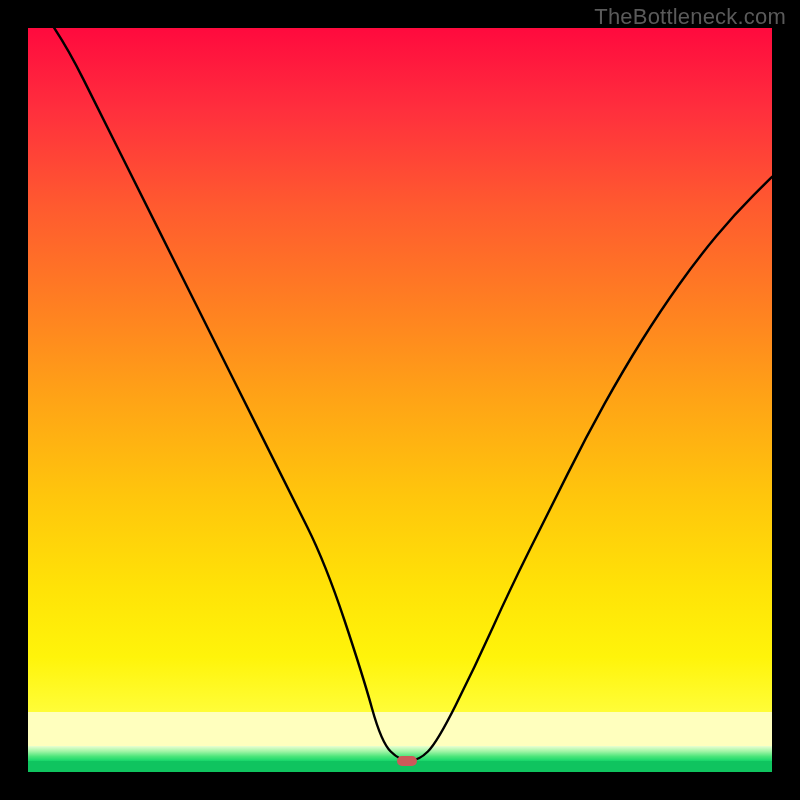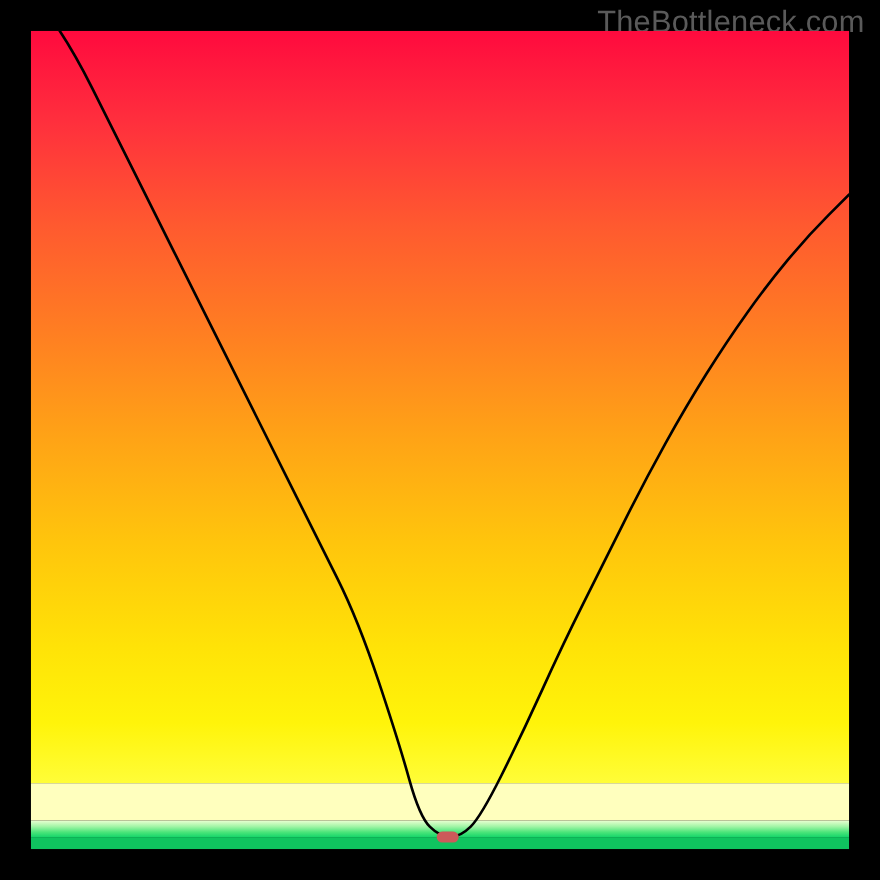--- a/index.html
+++ b/index.html
@@ -14,21 +14,21 @@
     position: relative;
     width: 800px;
     height: 800px;
     background: #000;
   }
   .watermark {
     position: absolute;
     top: 4px;
     right: 14px;
     color: #5a5a5a;
-    font-size: 28px;
+    font-size: 22px;
     font-weight: 500;
     letter-spacing: 0.2px;
     user-select: none;
   }
   .plot {
     position: absolute;
     left: 28px;
     top: 28px;
     width: 744px;
     height: 744px;

